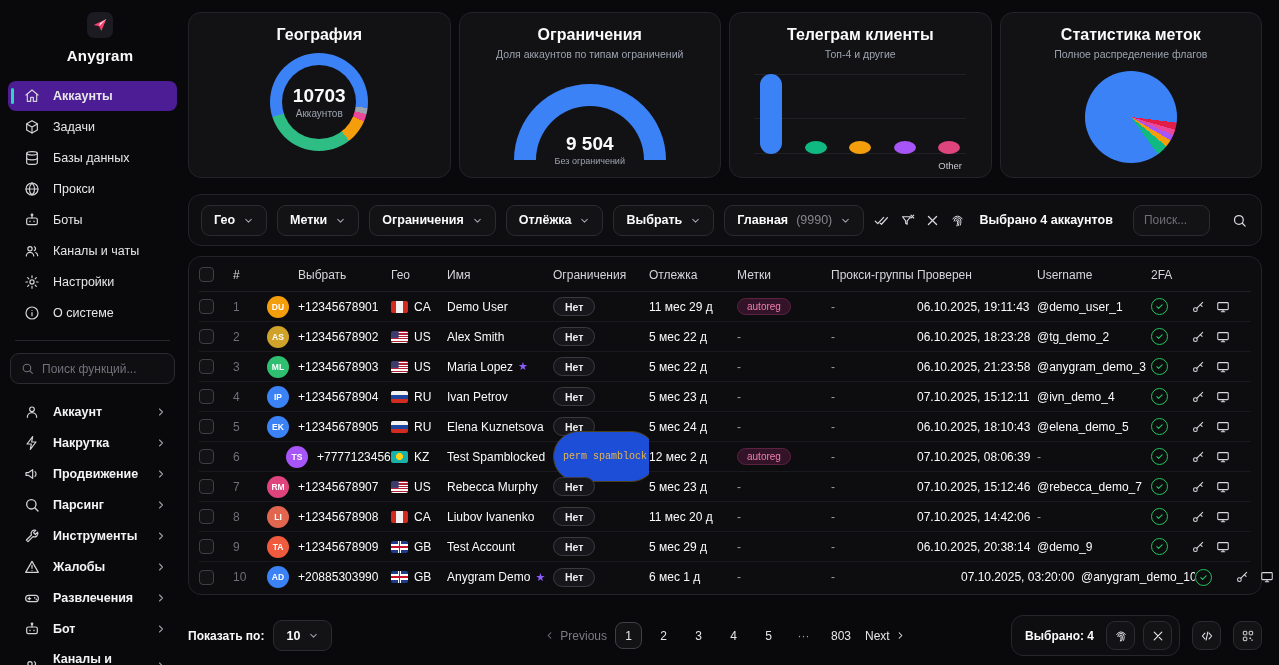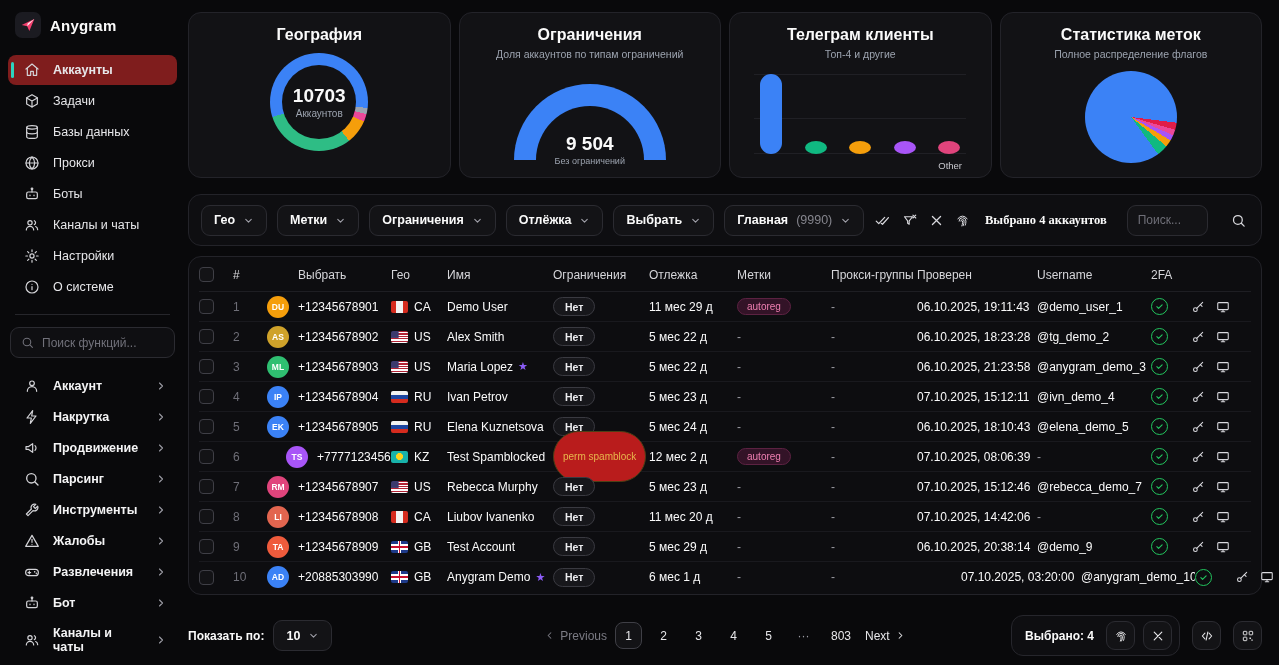--- a/index.html
+++ b/index.html
@@ -4,28 +4,28 @@
 <style>
   * { margin:0; padding:0; box-sizing:border-box; }
   html,body { width:1279px; height:665px; overflow:hidden; }
   body { background:#09090b; color:#fafafa; font-family:"Liberation Sans",sans-serif; position:relative; }
   input { font-family:"Liberation Sans",sans-serif; }
   .icn { display:inline-flex; align-items:center; justify-content:center; }
   .icn svg { width:16px; height:16px; display:block; }
 
   
   .sidebar { position:absolute; left:0; top:0; width:185px; height:665px; padding-top:12px; }
-  .logo-row { display:flex; align-items:center; gap:9px; padding-left:15px; }
+  .logo-row { display:flex; align-items:center; gap:9px; padding-left:15px;flex-direction:column; }
   .logo-badge { width:26px; height:26px; border-radius:7px; background:#1b1b21; display:flex; align-items:center; justify-content:center; }
   .logo-badge svg { width:16px; height:16px; }
   .logo-text { font-size:15px; font-weight:700; letter-spacing:.2px; }
   .nav { margin:17px 8px 0 8px; }
   .nav-item { position:relative; display:flex; align-items:center; gap:13px; padding:7px 10px 7px 16px; border-radius:8px; color:#e7e7ea; font-size:12.5px; font-weight:500; margin-bottom:1px; cursor:pointer; }
   .nav-item .icn { color:#d4d4d8; }
-  .nav-item.active { background:#7f1d1d; font-weight:700; }
+  .nav-item.active { background:#4c1d95; font-weight:700; }
   .nav-item.active::before { content:""; position:absolute; left:3px; top:7px; bottom:7px; width:3px; border-radius:2px; background:#2dd4bf; }
   .side-divider { border-top:1px solid #26262b; margin:12px 15px; }
   .side-search { margin:0 10px; height:31px; display:flex; align-items:center; gap:8px; border:1px solid #2b2b31; background:#0f0f12; border-radius:9px; padding:0 10px; color:#71717a; }
   .side-search svg { width:13px; height:13px; }
   .side-search input { flex:1; background:transparent; border:0; outline:0; color:#d4d4d8; font-size:12px; min-width:0; }
   .side-search input::placeholder { color:#71717a; }
   .groups { margin:12px 8px 0; }
   .group-item { display:flex; align-items:center; gap:13px; padding:7.5px 10px 7.5px 16px; border-radius:8px; font-size:12.5px; font-weight:700; color:#f4f4f5; cursor:pointer; }
   .group-item .icn { color:#d4d4d8; }
   .group-item .chev { margin-left:auto; color:#9c9ca4; }
@@ -58,21 +58,21 @@
   .other-label { position:absolute; right:6px; bottom:-3px; width:22px; text-align:center; font-size:9.5px; color:#c9c9cf; }
   .pie { width:92px; height:92px; border-radius:50%; margin-top:11px; }
 
   
   .filter-panel { margin-top:16px; height:52px; border:1px solid #232329; background:#0e0e11; border-radius:13px; display:flex; align-items:center; padding:0 12px; gap:10px; }
   .chip { display:flex; align-items:center; gap:8px; height:31px; padding:0 12px; border:1px solid #2b2b31; border-radius:9px; background:#131316; font-size:12.5px; font-weight:600; cursor:pointer; white-space:nowrap; }
   .chip .count { color:#85858d; font-weight:400; }
   .chip .chev { color:#a1a1aa; } .chip .chev svg { width:11px; height:11px; }
   .icon-btn { width:28px; height:28px; display:flex; align-items:center; justify-content:center; color:#d9d9de; cursor:pointer; background:transparent; border:0; }
   .icon-btn svg { width:15px; height:15px; }
-  .selected-text { font-size:12.5px; font-weight:600; margin-left:4px; white-space:nowrap;font-family:Liberation Serif, serif; }
+  .selected-text { font-size:12.5px; font-weight:600; margin-left:4px; white-space:nowrap; }
   .f-spacer { flex:1; }
   .search-box { width:122px; height:31px; border:1px solid #2b2b31; border-radius:9px; background:#131316; display:flex; align-items:center; padding:0 10px; }
   .search-box input { width:100%; background:transparent; border:0; outline:0; color:#d4d4d8; font-size:12px; }
   .search-box input::placeholder { color:#6f6f78; }
   .search-go { margin-left:12px; margin-right:2px; }
 
   
   .table-panel { margin-top:10px; border:1px solid #232329; background:#0d0d10; border-radius:13px; padding:1px 10px 2px; }
   .t-head { display:flex; align-items:center; height:34px; border-bottom:1px solid #1e1e23; color:#d6d6da; font-size:12px; }
   .t-row { display:flex; align-items:center; height:30px; border-bottom:1px solid #19191e; font-size:12px; }
@@ -85,21 +85,21 @@
   .flag-CA { background:linear-gradient(90deg,#d52b1e 0 27%,#f2f2f2 27% 73%,#d52b1e 73%); }
   .flag-US { background-color:#fff; background-image:linear-gradient(#3c3b6e,#3c3b6e),repeating-linear-gradient(180deg,#b22234 0 1.2px,#fff 1.2px 2.4px); background-size:45% 58%,100% 100%; background-repeat:no-repeat; }
   .flag-RU { background:linear-gradient(180deg,#f2f2f2 0 34%,#1e46a0 34% 67%,#d52b1e 67%); }
   .flag-KZ { background:radial-gradient(circle at 50% 46%,#ffd11a 0 3.2px,transparent 3.8px),#18b2aa; }
   .flag-GB { background-color:#1e3a8a; background-image:
     linear-gradient(90deg,transparent 0 45%,#c8102e 45% 55%,transparent 55%),
     linear-gradient(180deg,transparent 0 39%,#c8102e 39% 61%,transparent 61%),
     linear-gradient(90deg,transparent 0 39%,#fff 39% 61%,transparent 61%),
     linear-gradient(180deg,transparent 0 28%,#fff 28% 72%,transparent 72%); }
   .pill { font-size:10.5px; padding:2.5px 11px; border-radius:999px; border:1px solid #3a3a41; background:#17171b; font-weight:700; color:#ececef; }
-  .pill.warn { background:#b91c1c; border-color:#4c3f16; color:#e8b64c; font-weight:400; font-size:10px; padding:19px 9px; }
+  .pill.warn { background:#1d4ed8; border-color:#4c3f16; color:#e8b64c; font-weight:400; font-size:10px; padding:19px 9px;font-family:Liberation Mono, monospace; }
   .pill.tag { background:#331327; border-color:#5c2242; color:#ef7fb1; font-weight:400; font-size:10px; padding:2px 9px; }
   .star { color:#8b5cf6; font-size:11px; margin-left:5px; }
   .dash { color:#9c9ca4; }
   .tfa { width:17px; height:17px; border-radius:50%; border:1.6px solid #22c55e; color:#22c55e; display:flex; align-items:center; justify-content:center; }
   .tfa svg { width:9px; height:9px; }
   .row-actions { display:flex; gap:11px; color:#d9d9de; }
   .row-actions .icn svg { width:14px; height:14px; }
 
   
   .footer { display:flex; align-items:center; margin-top:20px; }

